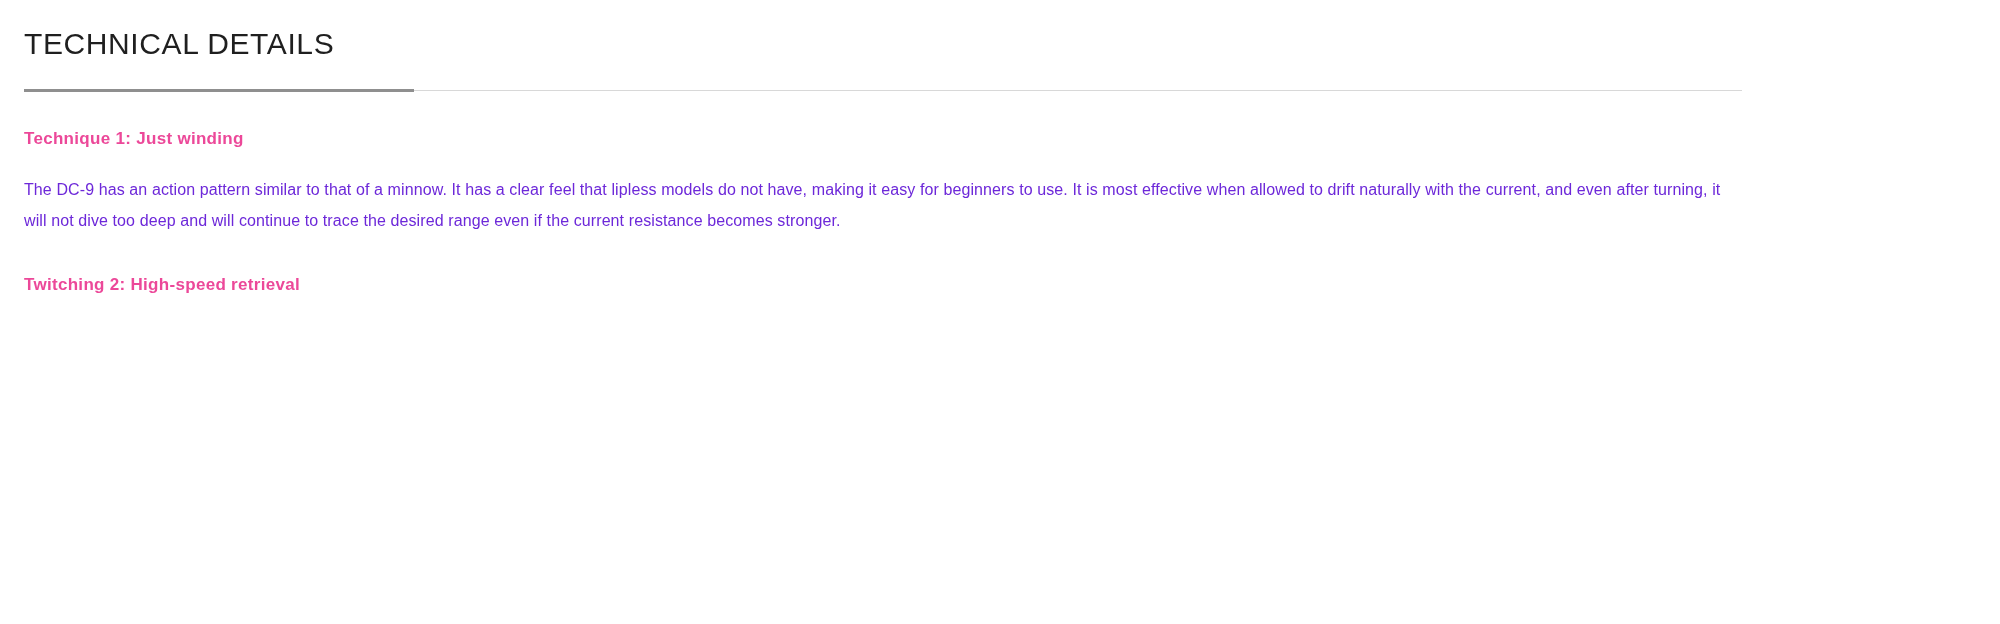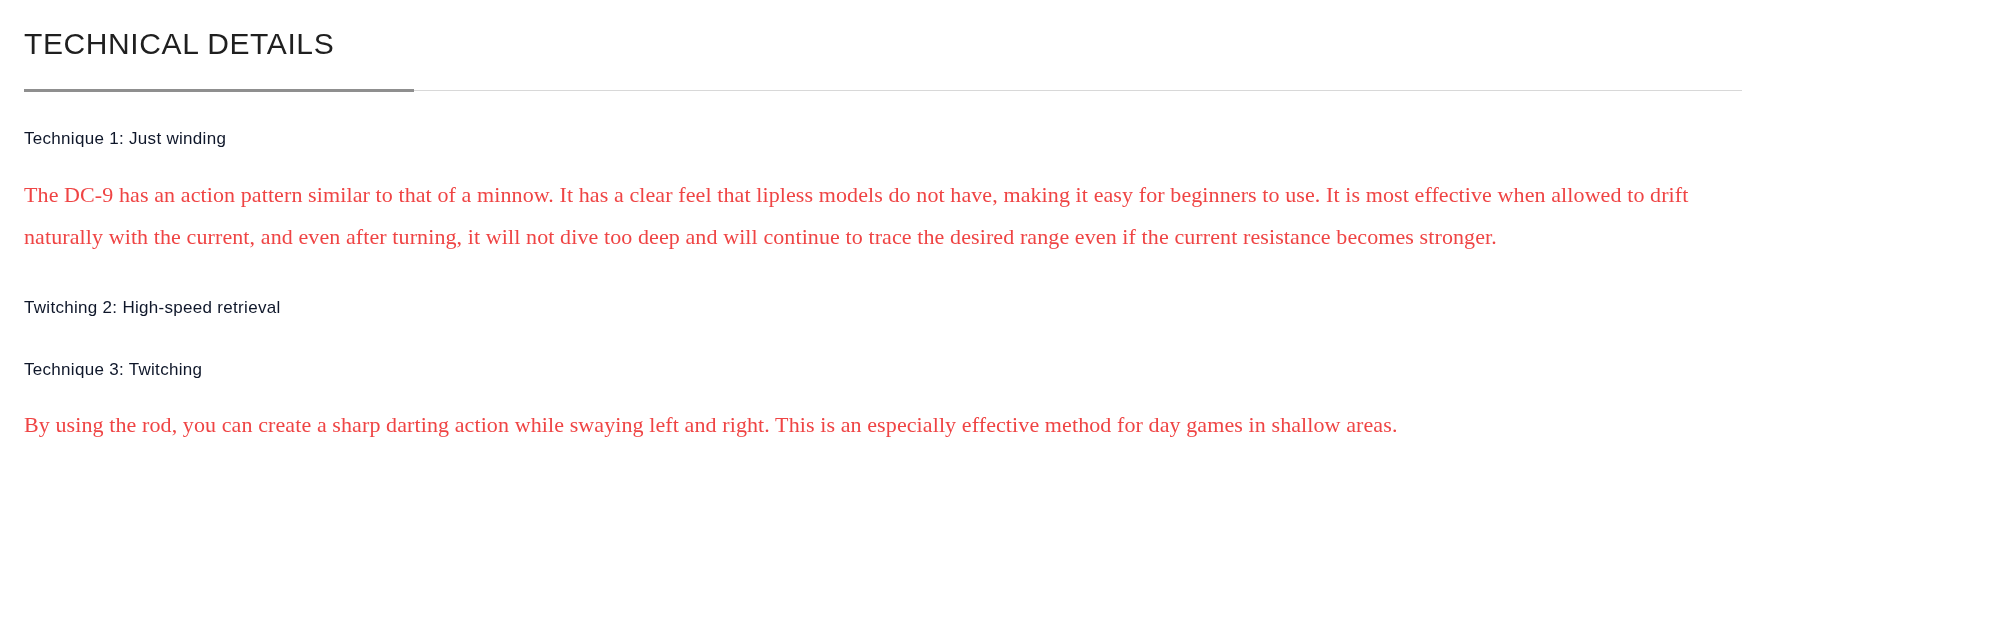--- a/index.html
+++ b/index.html
@@ -50,35 +50,34 @@
     top: 0;
     width: 390px;
     height: 3px;
     background: #8f8f8f;
   }
   .body-block {
     padding-top: 34px;
   }
   .tech-heading {
     font-size: 17px;
-    font-weight: 400;
-    color: #0f172a;
+    font-weight: 700;
+    color: #ec4899;
     letter-spacing: 0.3px;
     margin: 0 0 0 0;
     line-height: 1.5;
   }
   .tech-para {
-    font-size: 22px;
+    font-size: 16px;
     font-weight: 400;
-    color: #ef4444;
+    color: #6d28d9;
     line-height: 1.95;
     margin: 22px 0 0 0;
     letter-spacing: 0.1px;
     max-width: 1956px;
-    font-family: Liberation Serif, serif;
   }
   .group {
     margin-bottom: 36px;
   }
   .group:last-child {
     margin-bottom: 0;
   }
 </style>
 </head>
 <body>
@@ -96,19 +95,15 @@
 
     <div class="group">
       <h2 class="tech-heading">Technique 1: Just winding</h2>
       <p class="tech-para">The DC-9 has an action pattern similar to that of a minnow. It has a clear feel that lipless models do not have, making it easy for beginners to use. It is most effective when allowed to drift naturally with the current, and even after turning, it will not dive too deep and will continue to trace the desired range even if the current resistance becomes stronger.</p>
     </div>
 
     <div class="group">
       <h2 class="tech-heading">Twitching 2: High-speed retrieval</h2>
     </div>
 
-    <div class="group">
-      <h2 class="tech-heading">Technique 3: Twitching</h2>
-      <p class="tech-para">By using the rod, you can create a sharp darting action while swaying left and right. This is an especially effective method for day games in shallow areas.</p>
-    </div>
 
   </div>
 </div>
 
 </body></html>

